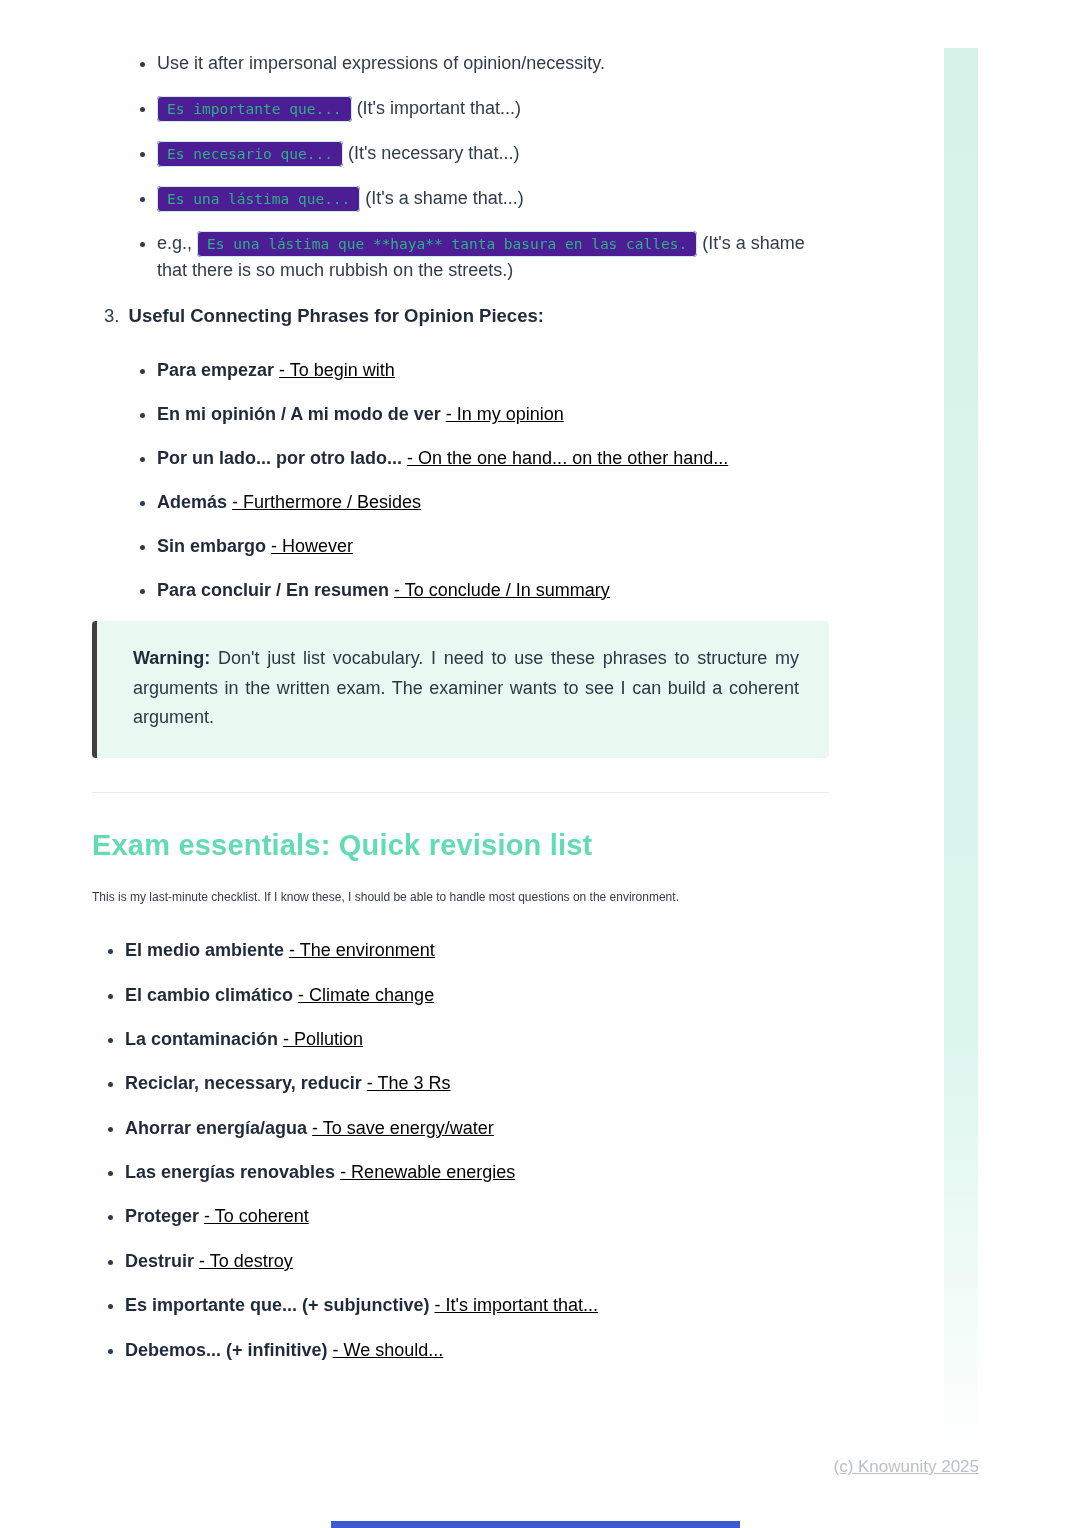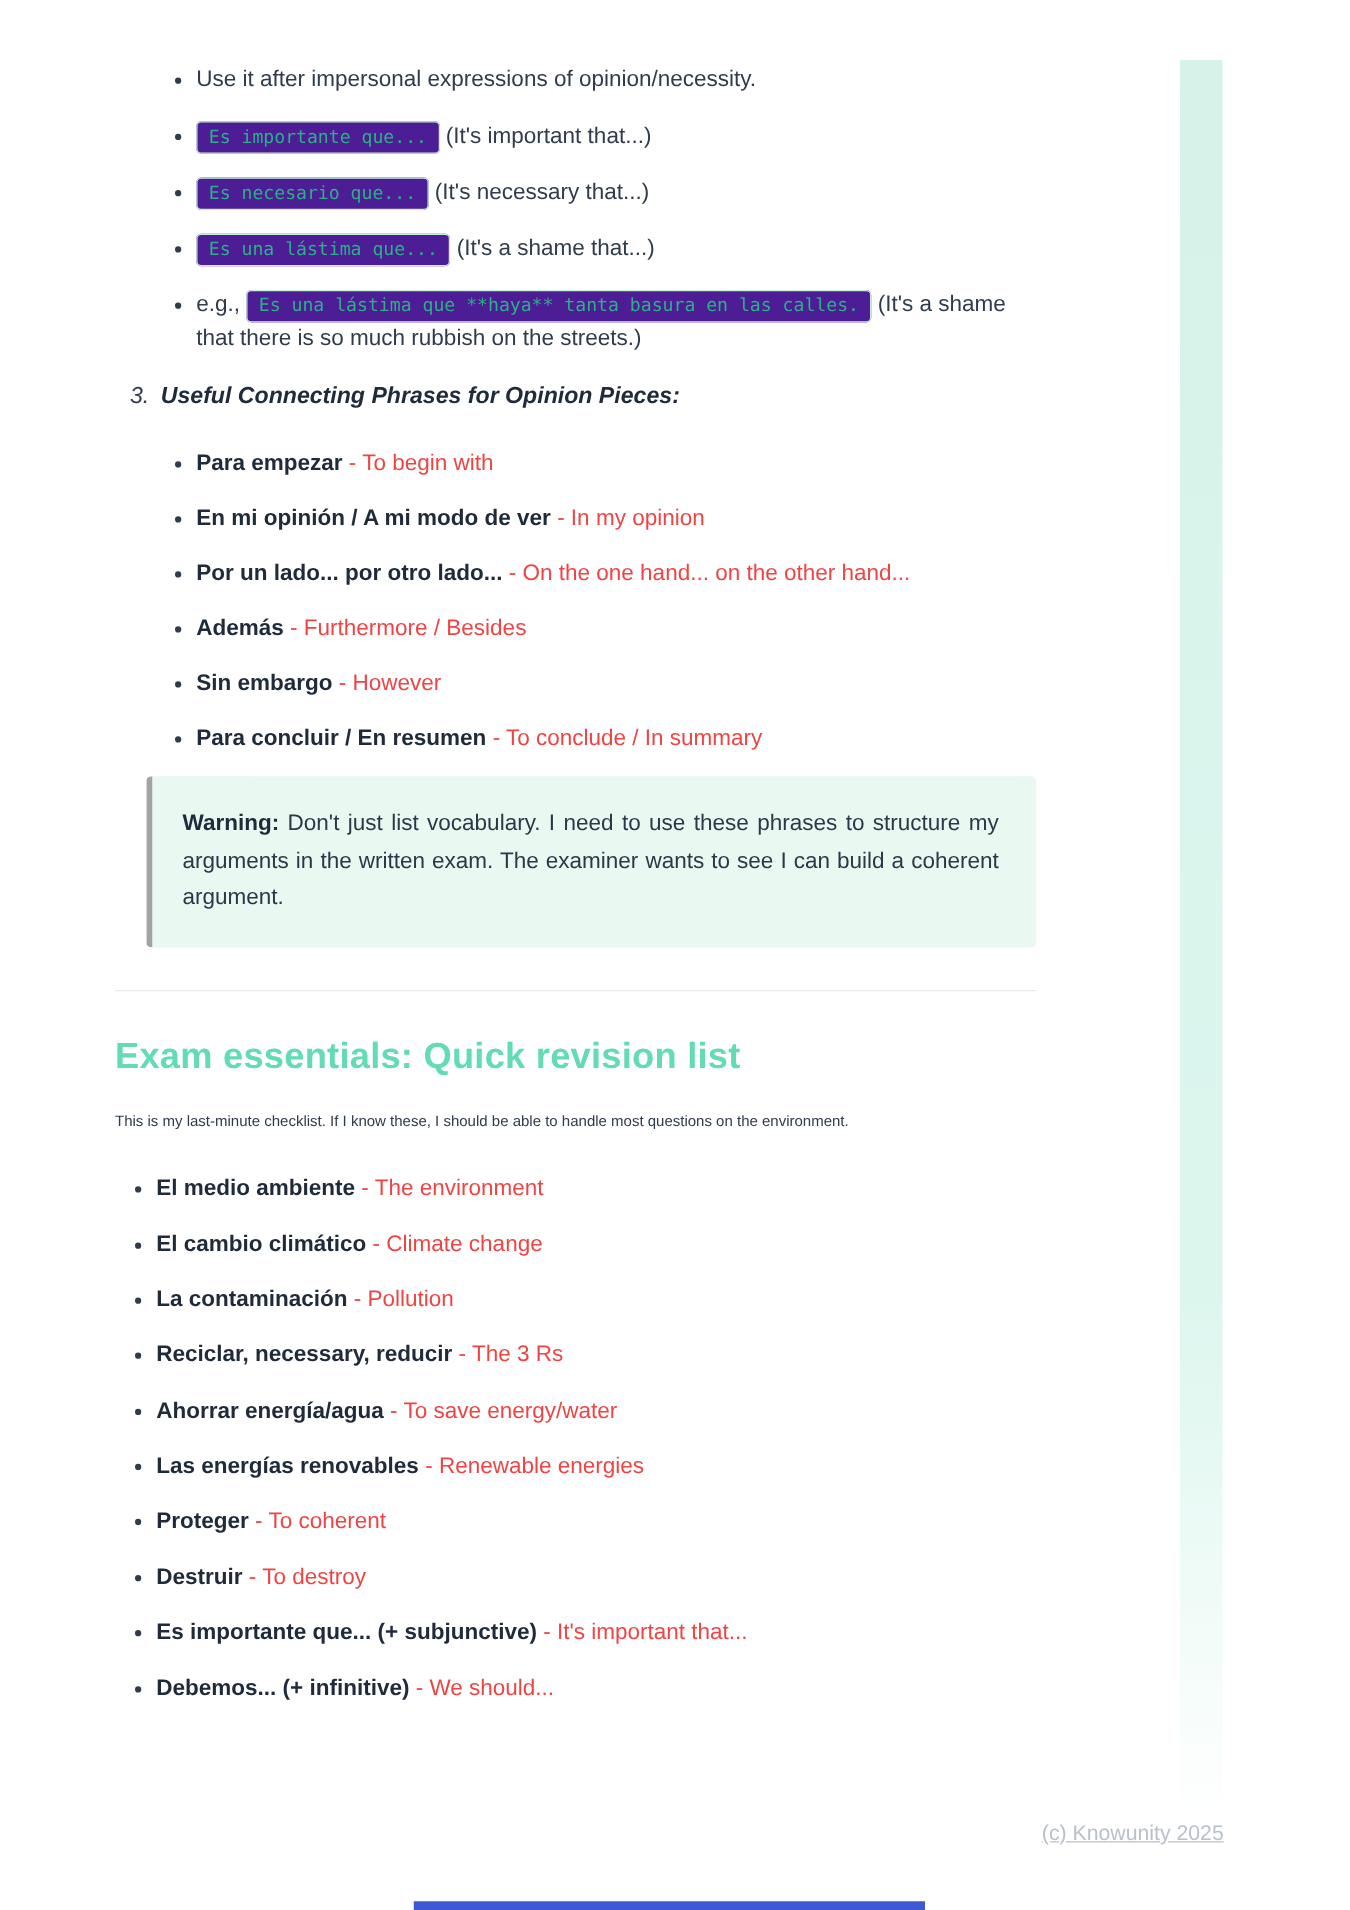--- a/index.html
+++ b/index.html
@@ -18,28 +18,28 @@
   ul.revision li{margin-bottom:16.5px;}
   ul.connecting li{margin-bottom:16px;}
   .chip{
     font-family:"DejaVu Sans Mono","Liberation Mono",monospace;
     font-size:14.5px;color:#2ab286;background:#4c1d95;border:1px solid #c9eedd;
     border-radius:4px;padding:4px 9px;
     -webkit-box-decoration-break:clone;box-decoration-break:clone;
   }
   li.chip-row{margin-bottom:19px;}
   li.example{line-height:1.9;}
-  .section-heading{margin:20px 0 30px 12px;font-size:18.5px;font-style:italic;}
+  .section-heading{margin:20px 0 30px 12px;font-size:18.5px;}
   .sec-num{font-weight:400;margin-right:4px;}
   .sec-title{font-weight:700;color:#1f2a3a;}
   .term{font-weight:700;color:#1f2a3a;}
-  .desc{font-weight:400;color:#ef4444;}
+  .desc{font-weight:400;color:#000000;text-decoration:underline;}
   .warning{
-    margin-top:16px;background:#e9f8f0;border-left:5px solid #a3a3a3;border-radius:4px;
-    padding:23px 30px 25px 24px;font-size:18px;line-height:1.66;text-align:justify;color:#2c3747;margin-left:25px;
+    margin-top:16px;background:#e9f8f0;border-left:5px solid #404040;border-radius:4px;
+    padding:23px 30px 25px 36px;font-size:18px;line-height:1.66;text-align:justify;color:#2c3747;
   }
   .warn-label{font-weight:700;color:#1f2a3a;}
   .divider{height:1px;background:#e8eaee;margin-top:34px;}
   .mint-heading{
     margin:36px 0 24px;font-size:29px;font-weight:700;color:#63dcb2;letter-spacing:0.2px;
   }
   .para{margin:0 0 28px;font-size:12px;line-height:1.9;text-align:justify;color:#303b4c;}
   .footer{position:absolute;right:69px;bottom:51px;font-size:17px;color:#b9c0ca;text-decoration:underline;}
   .bottom-accent{position:absolute;left:331px;bottom:0;width:409px;height:7px;background:#3d59d6;}
 </style>

